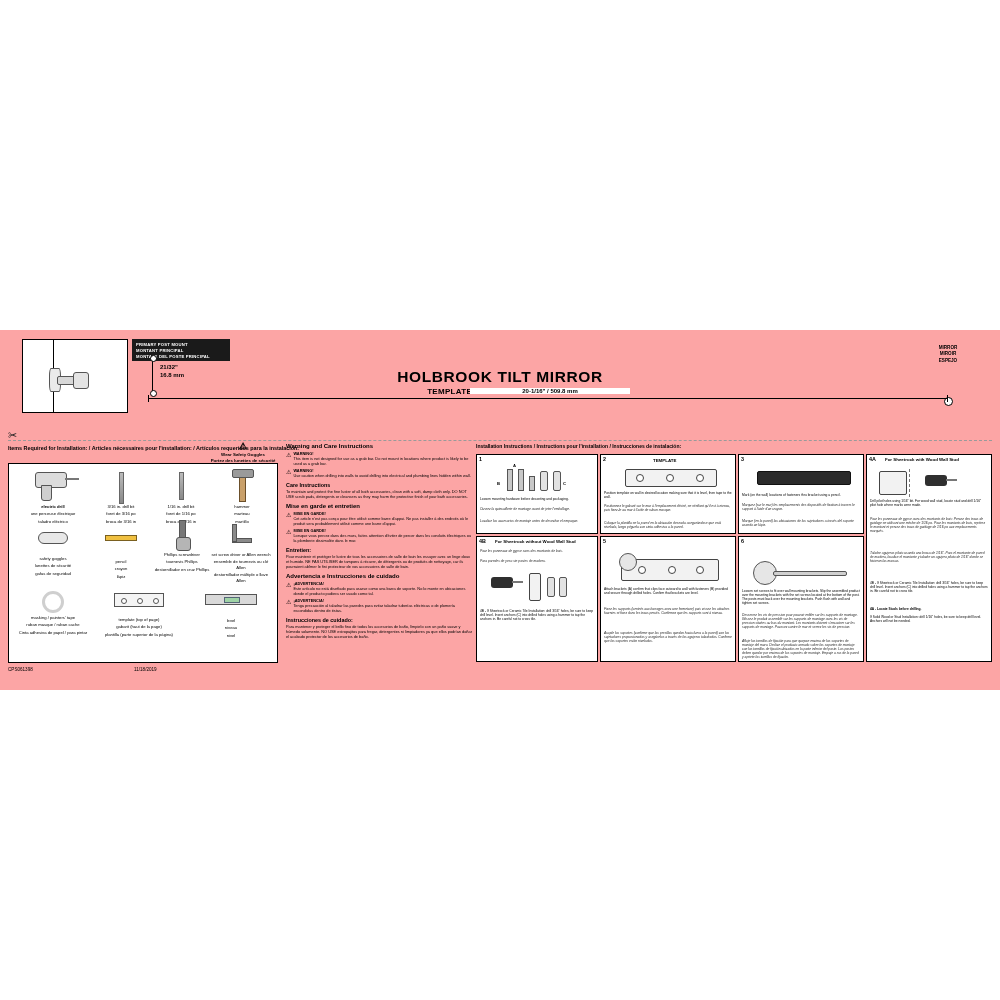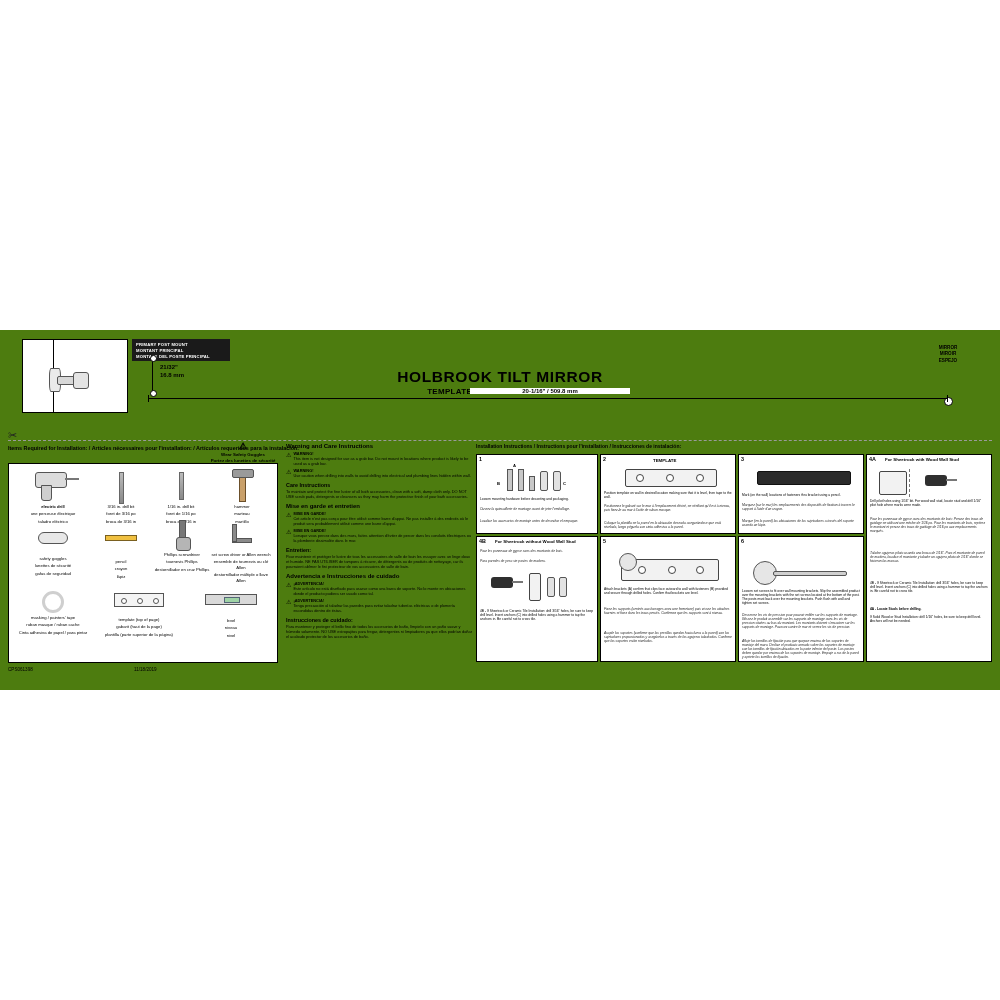--- a/index.html
+++ b/index.html
@@ -17,21 +17,21 @@
     width: 1000px;
     height: 1000px;
     background: #ffffff;
   }
   .doc {
     position: absolute;
     left: 0;
     top: 330px;
     width: 1000px;
     height: 360px;
-    background: #4d7c0f;
+    background: #fca5a5;
   }
   .b { font-weight: bold; }
 
   
   .title-main {
     position: absolute;
     left: 330px; top: 38px; width: 340px;
     text-align: center;
     font-size: 15.5px;
     font-weight: bold;

